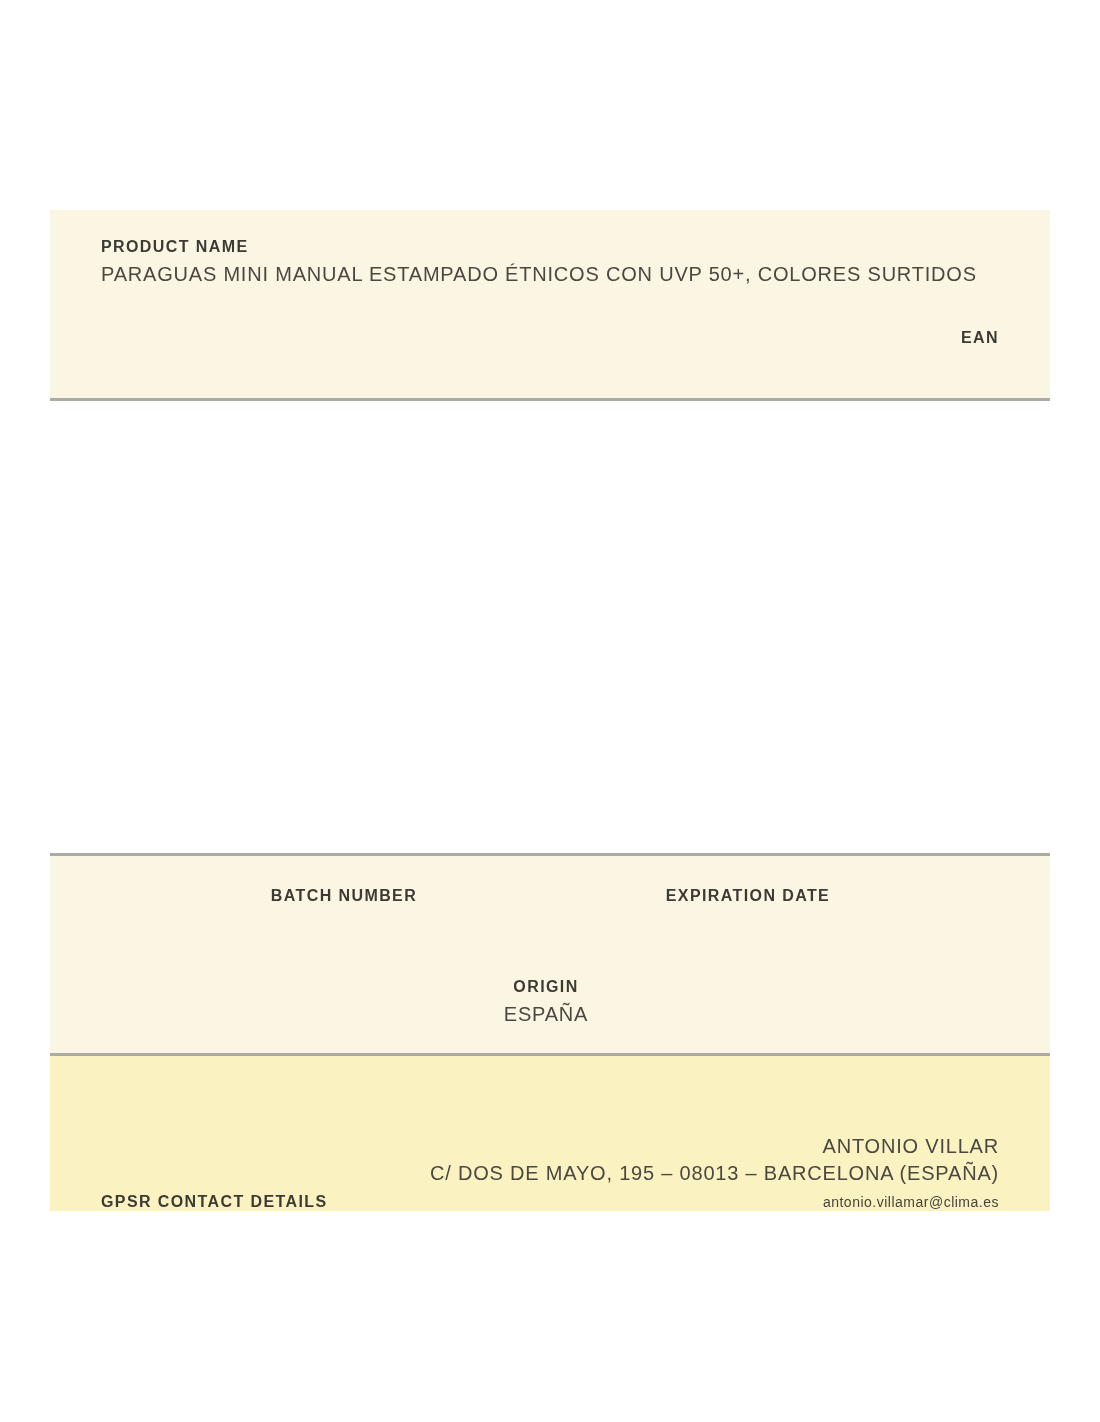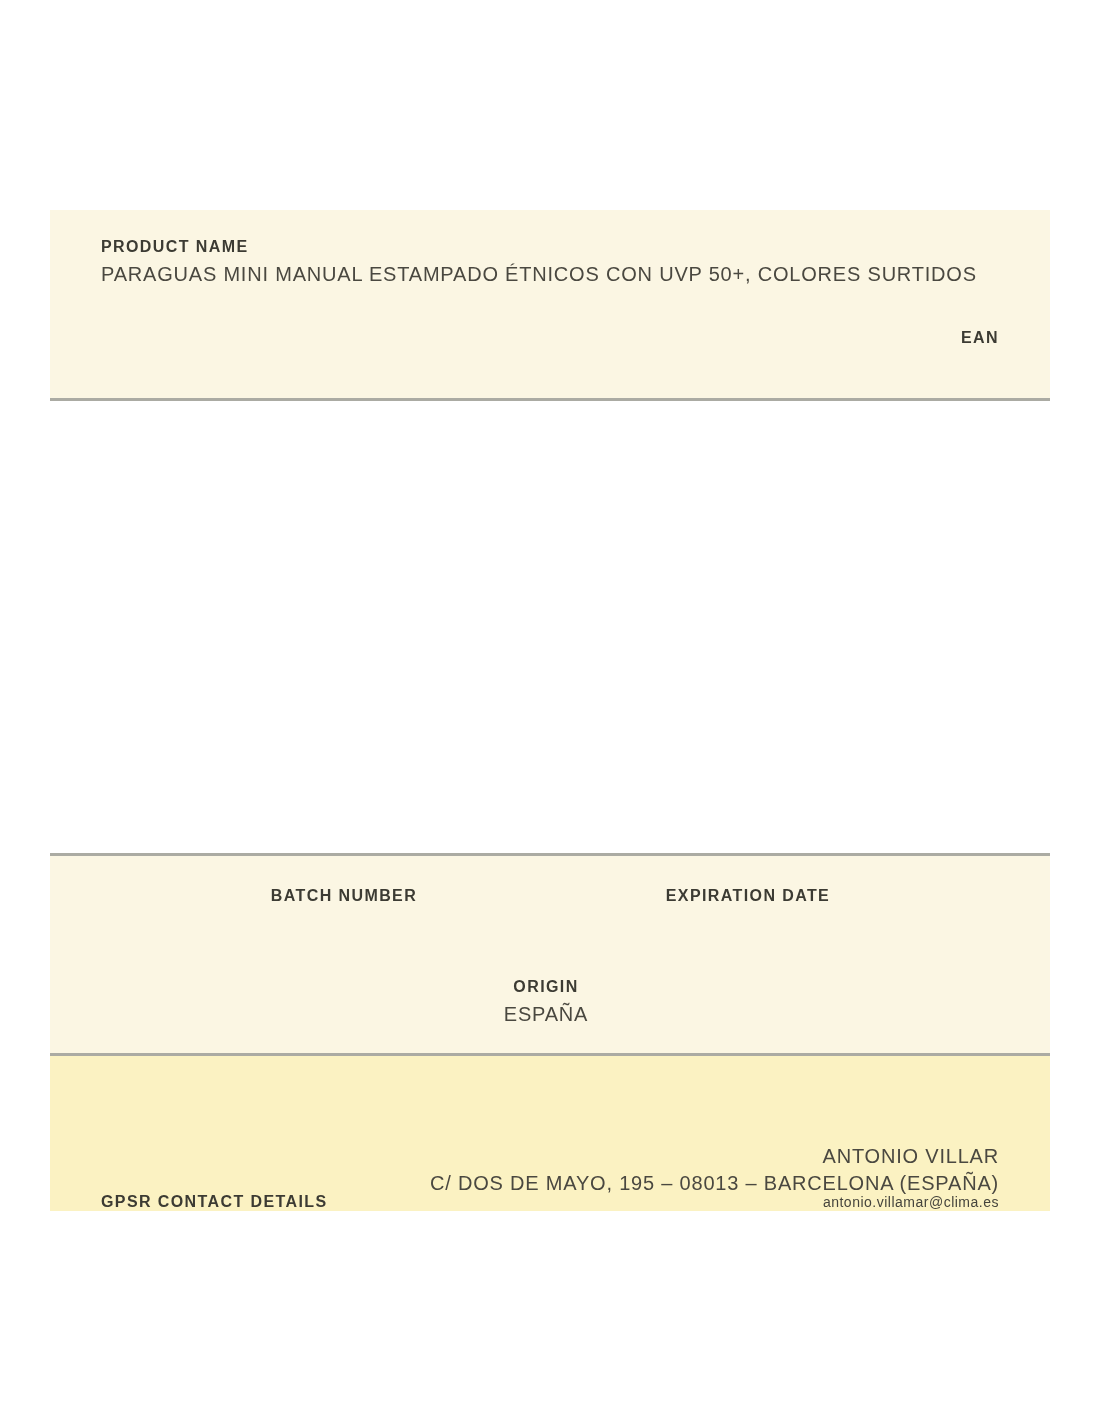--- a/index.html
+++ b/index.html
@@ -86,20 +86,21 @@
     line-height: 20px;
   }
   .contact-address {
     margin-top: 7px;
   }
   .contact-email {
     font-size: 14px;
     letter-spacing: 0.5px;
     color: #45443C;
     line-height: 18px;
+    margin-top: 10px;
   }
 </style>
 </head>
 <body>
 
 <div class="page">
 
   <section class="card card-product">
     <div class="field">
       <div class="label">PRODUCT NAME</div>

